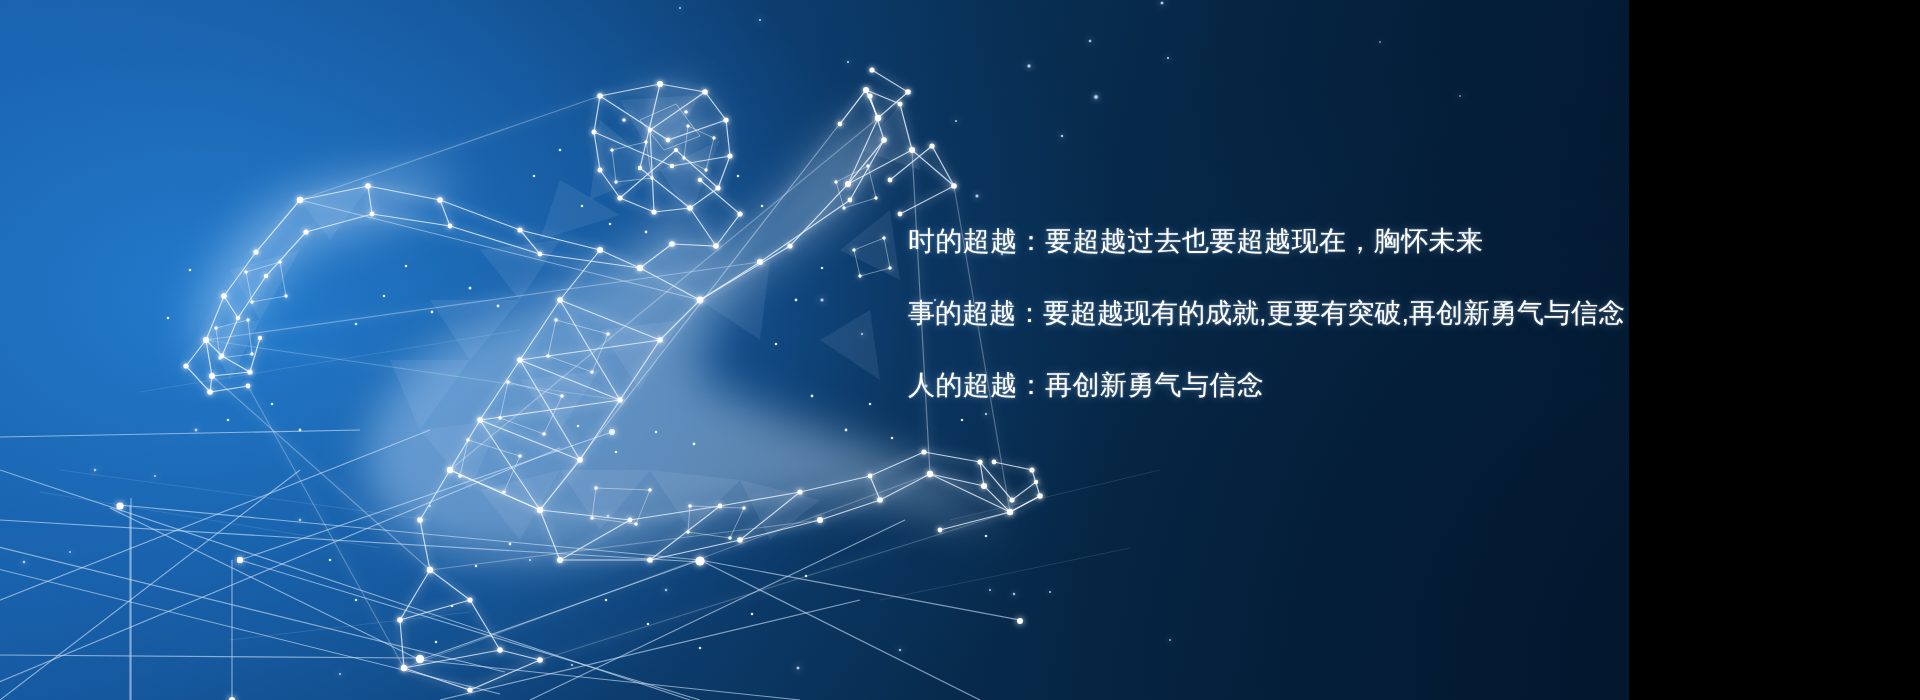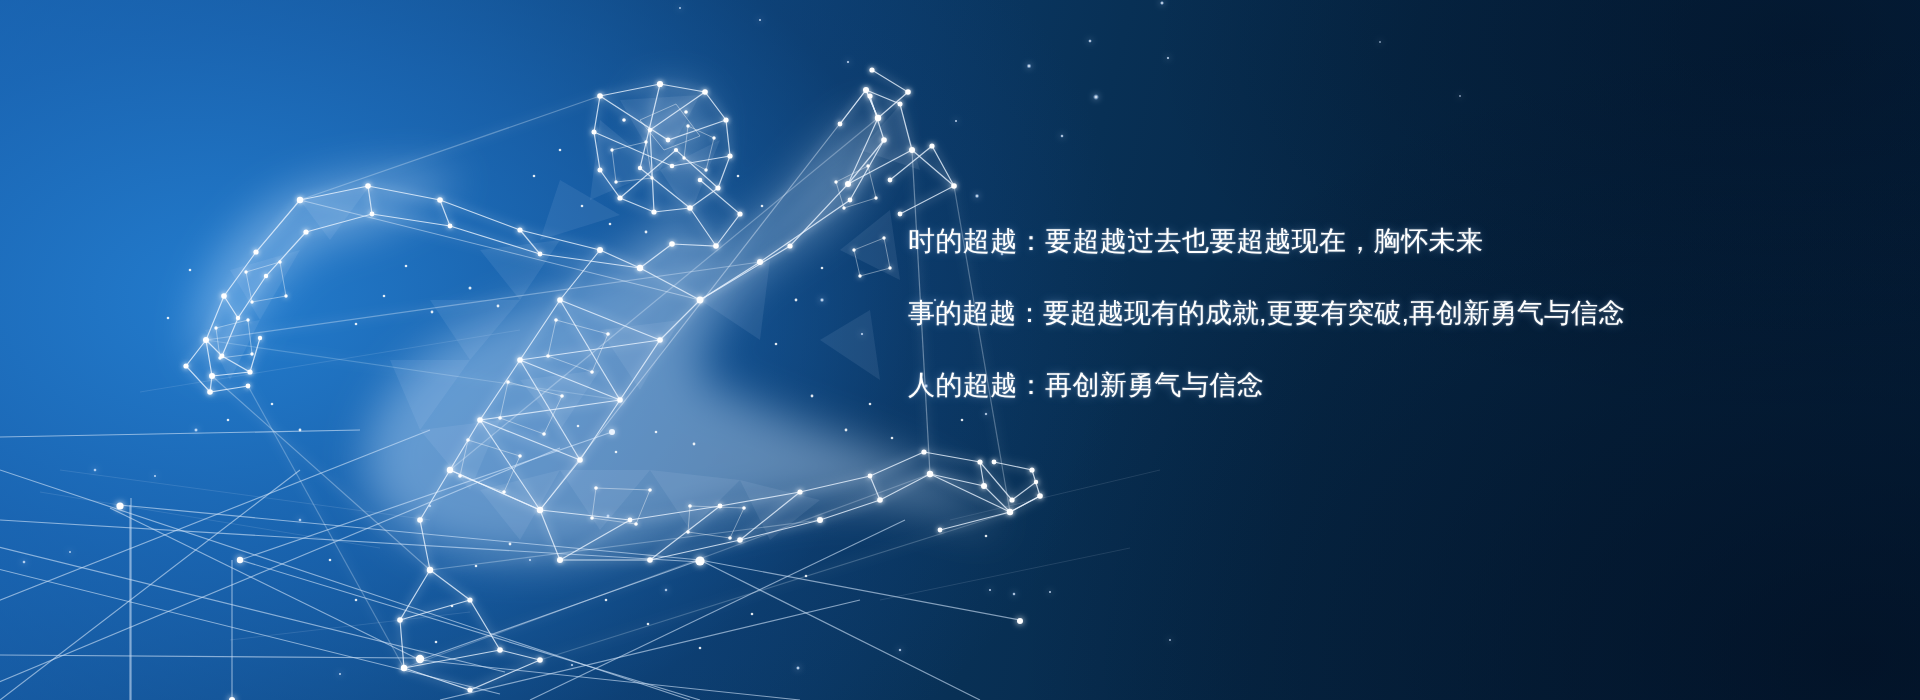--- a/index.html
+++ b/index.html
@@ -2,21 +2,21 @@
 <html><head>
 <meta charset="utf-8">
 <style>
   html, body {
     margin: 0;
     padding: 0;
     background: #000;
   }
   #banner {
     position: relative;
-    width: 1920px;
+    width: 1629px;
     height: 700px;
     overflow: hidden;
     font-family: "Liberation Sans", "DejaVu Sans", sans-serif;
     
     background:
       radial-gradient(ellipse 1100px 780px at 230px 300px,
         rgba(36,126,208,0.95) 0%,
         rgba(28,104,182,0.72) 34%,
         rgba(18,70,132,0.28) 62%,
         rgba(10,42,86,0.0) 82%),

